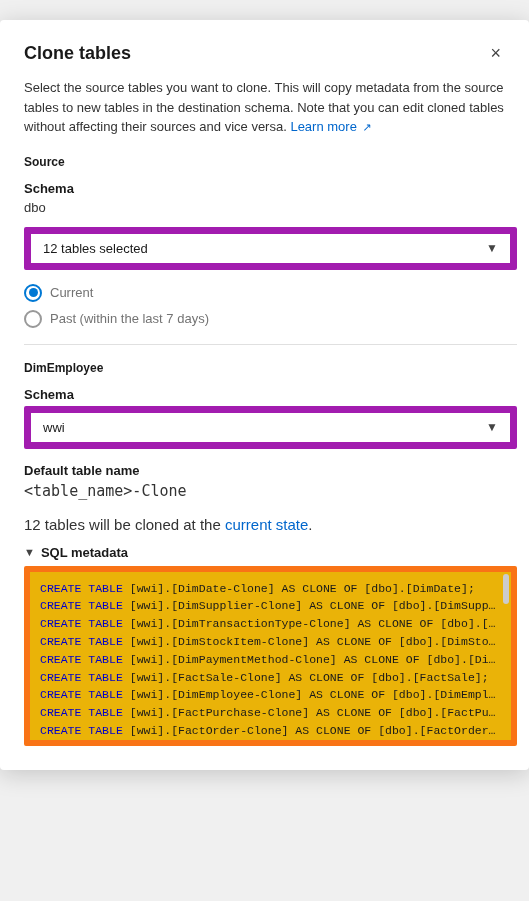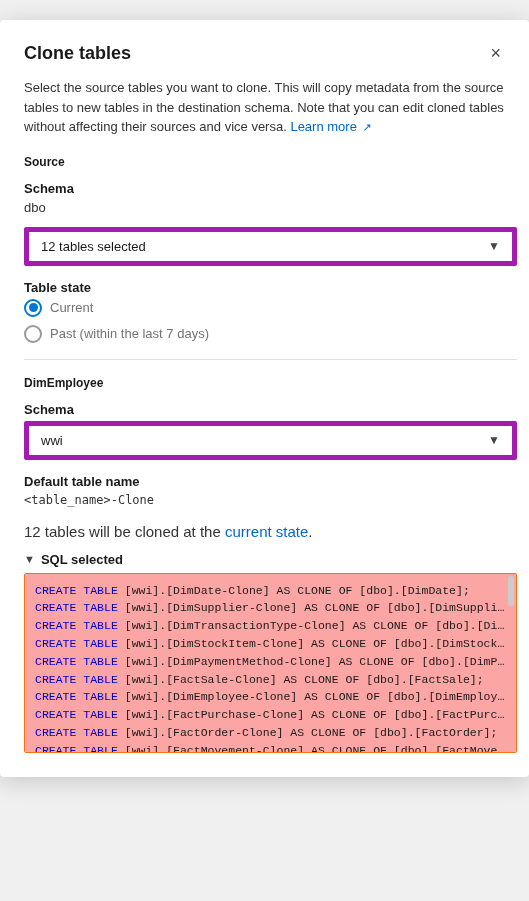--- a/index.html
+++ b/index.html
@@ -78,21 +78,21 @@
       color: #cc0000;
       margin-left: 2px;
     }
     .schema-value {
       font-size: 13px;
       color: #333;
       margin-bottom: 12px;
     }
     .dropdown-select {
       width: 100%;
-      border: 5px solid #a21caf;
+      border: 7px solid #a21caf;
       border-radius: 2px;
       padding: 7px 12px;
       font-size: 13px;
       color: #1a1a1a;
       background: #fff;
       cursor: pointer;
       display: flex;
       align-items: center;
       justify-content: space-between;
       margin-bottom: 14px;
@@ -137,21 +137,21 @@
     .radio-label {
       font-size: 13px;
       color: #737373;
     }
     .divider {
       border: none;
       border-top: 1px solid #e0e0e0;
       margin: 16px 0;
     }
     .default-table-name {
-      font-size: 12px;
+      font-size: 15px;
       color: #333;
       margin-bottom: 16px;
       font-family: 'Consolas', monospace;
     }
     .clone-message {
       font-size: 15px;
       color: #333;
       margin-bottom: 12px;
     }
     .clone-message .highlight {
@@ -165,23 +165,23 @@
       color: #1a1a1a;
       margin-bottom: 6px;
       cursor: pointer;
     }
     .chevron-icon {
       margin-right: 6px;
       font-size: 11px;
       color: #444;
     }
     .sql-box {
-      border: 1px solid #f97316;
+      border: 6px solid #f97316;
       border-radius: 2px;
-      background: #fca5a5;
+      background: #eab308;
       padding: 8px 10px;
       font-family: 'Consolas', 'Courier New', monospace;
       font-size: 11.5px;
       color: #1a1a1a;
       line-height: 1.55;
       overflow-x: hidden;
       overflow-y: auto;
       max-height: 180px;
       position: relative;
     }
@@ -236,21 +236,20 @@
 
       <div class="field-label">Schema</div>
       <div class="schema-value">dbo</div>
 
       <div class="dropdown-select">
         <span>12 tables selected</span>
         <span class="dropdown-arrow">▼</span>
       </div>
 
       <div class="table-state-section">
-        <div class="field-label">Table state</div>
 
         <div class="radio-option">
           <div class="radio-outer checked">
             <div class="radio-inner"></div>
           </div>
           <span class="radio-label">Current</span>
         </div>
 
         <div class="radio-option">
           <div class="radio-outer unchecked"></div>
@@ -273,21 +272,21 @@
       <div class="field-label">Default table name</div>
       <div class="default-table-name">&lt;table_name&gt;-Clone</div>
     </div>
 
     <div class="clone-message">
       <span>12 tables will be cloned at the </span><span class="highlight">current state</span><span>.</span>
     </div>
 
     <div class="sql-section-header">
       <span class="chevron-icon">▼</span>
-      <span>SQL selected</span>
+      <span>SQL metadata</span>
     </div>
     <div class="sql-box">
       <div class="sql-line"><span class="sql-keyword">CREATE TABLE</span> [wwi].[DimDate-Clone] AS CLONE OF [dbo].[DimDate];</div>
         <div class="sql-line"><span class="sql-keyword">CREATE TABLE</span> [wwi].[DimSupplier-Clone] AS CLONE OF [dbo].[DimSupplier];</div>
         <div class="sql-line"><span class="sql-keyword">CREATE TABLE</span> [wwi].[DimTransactionType-Clone] AS CLONE OF [dbo].[DimTra</div>
         <div class="sql-line"><span class="sql-keyword">CREATE TABLE</span> [wwi].[DimStockItem-Clone] AS CLONE OF [dbo].[DimStockItem</div>
         <div class="sql-line"><span class="sql-keyword">CREATE TABLE</span> [wwi].[DimPaymentMethod-Clone] AS CLONE OF [dbo].[DimPayme</div>
         <div class="sql-line"><span class="sql-keyword">CREATE TABLE</span> [wwi].[FactSale-Clone] AS CLONE OF [dbo].[FactSale];</div>
         <div class="sql-line"><span class="sql-keyword">CREATE TABLE</span> [wwi].[DimEmployee-Clone] AS CLONE OF [dbo].[DimEmployee];</div>
         <div class="sql-line"><span class="sql-keyword">CREATE TABLE</span> [wwi].[FactPurchase-Clone] AS CLONE OF [dbo].[FactPurchase</div>

